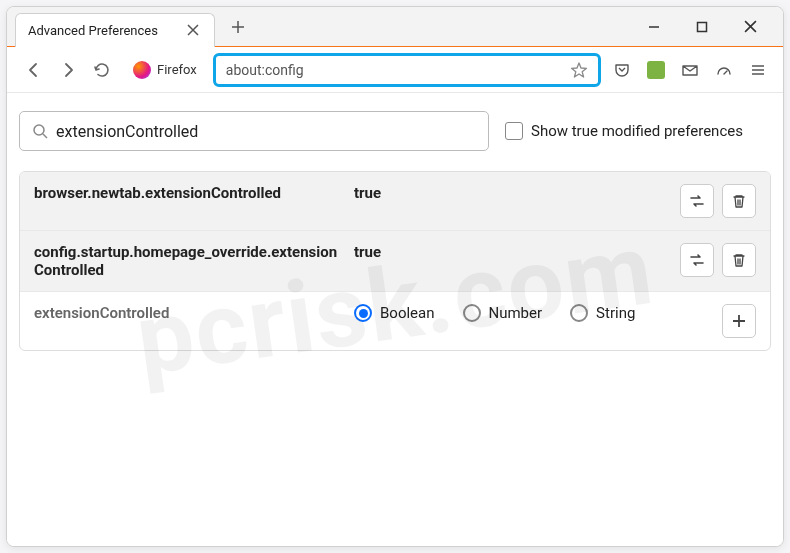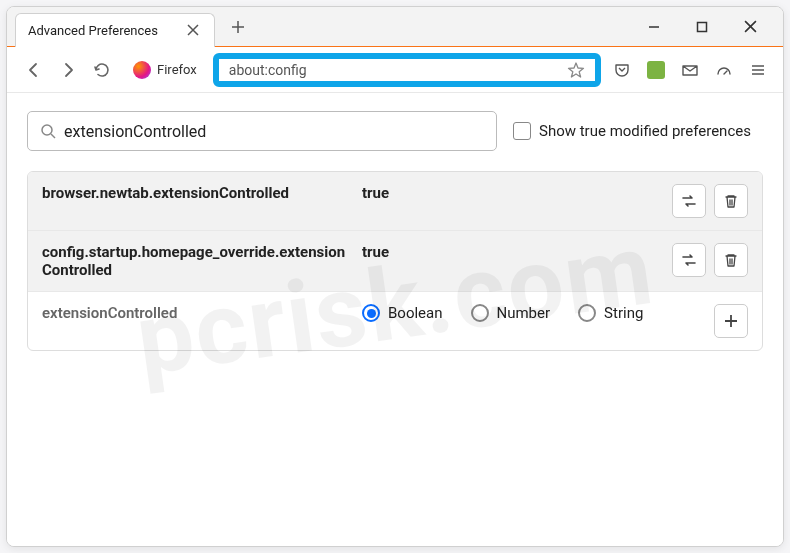--- a/index.html
+++ b/index.html
@@ -13,28 +13,28 @@
     .tab-close { width: 18px; height: 18px; display: flex; align-items: center; justify-content: center; cursor: pointer; color: #555; border-radius: 3px; }
     .new-tab-btn { width: 30px; height: 30px; display: flex; align-items: center; justify-content: center; margin-left: 8px; cursor: pointer; color: #555; border-radius: 4px; }
     .win-controls { margin-left: auto; display: flex; gap: 18px; padding-right: 10px; }
     .win-btn { width: 30px; height: 30px; display: flex; align-items: center; justify-content: center; cursor: pointer; font-size: 16px; color: #333; }
     
     .toolbar { display: flex; align-items: center; height: 46px; padding: 0 10px; gap: 0; border-bottom: 1px solid #e8e8e8; }
     .tbtn { width: 34px; height: 34px; display: flex; align-items: center; justify-content: center; cursor: pointer; color: #666; border-radius: 4px; }
     .urlcluster { display: flex; align-items: center; flex: 1; gap: 8px; margin: 0 6px; }
     .url-identity { display: flex; align-items: center; gap: 6px; padding: 4px 8px; border-radius: 4px; font-size: 13px; color: #333; }
     .ff-logo { width: 18px; height: 18px; border-radius: 50%; background: radial-gradient(circle at 30% 30%, #ff9500, #e31587 60%, #9059ff); position: relative; }
-    .urlbar { flex: 1; display: flex; align-items: center; height: 34px; border: 6px solid #0ea5e9; border-radius: 6px; padding: 0 10px; font-size: 14px; color: #555; background: #fff; }
+    .urlbar { flex: 1; display: flex; align-items: center; height: 34px; border: 3px solid #0ea5e9; border-radius: 6px; padding: 0 10px; font-size: 14px; color: #555; background: #fff; }
     .urlbar-text { flex: 1; }
     .star { color: #888; }
     .right-icons { display: flex; gap: 4px; align-items: center; }
     .ricon { width: 30px; height: 30px; display: flex; align-items: center; justify-content: center; color: #555; cursor: pointer; border-radius: 4px; }
     .ext-badge { width: 18px; height: 18px; background: #7cb342; border-radius: 3px; }
     
-    .content { flex: 1; padding: 18px 20px; background: #fff; }
+    .content { flex: 1; padding: 18px 12px; background: #fff; }
     
     .search-row { display: flex; align-items: center; gap: 16px; margin-bottom: 20px; }
     .config-search { flex: 1; display: flex; align-items: center; border: 1px solid #bbb; border-radius: 5px; height: 40px; padding: 0 12px; max-width: 470px; }
     .config-search svg { color: #888; margin-right: 8px; flex-shrink: 0; }
     .config-search input { border: none; outline: none; font-size: 16px; flex: 1; color: #222; }
     .checkbox-wrap { display: flex; align-items: center; gap: 8px; font-size: 15px; color: #222; cursor: pointer; }
     .checkbox { width: 18px; height: 18px; border: 1.5px solid #888; border-radius: 3px; }
     
     .pref-list { border: 1px solid #ddd; border-radius: 6px; overflow: hidden; }
     .pref-row { display: flex; align-items: flex-start; padding: 12px 14px; border-bottom: 1px solid #e8e8e8; min-height: 48px; }

